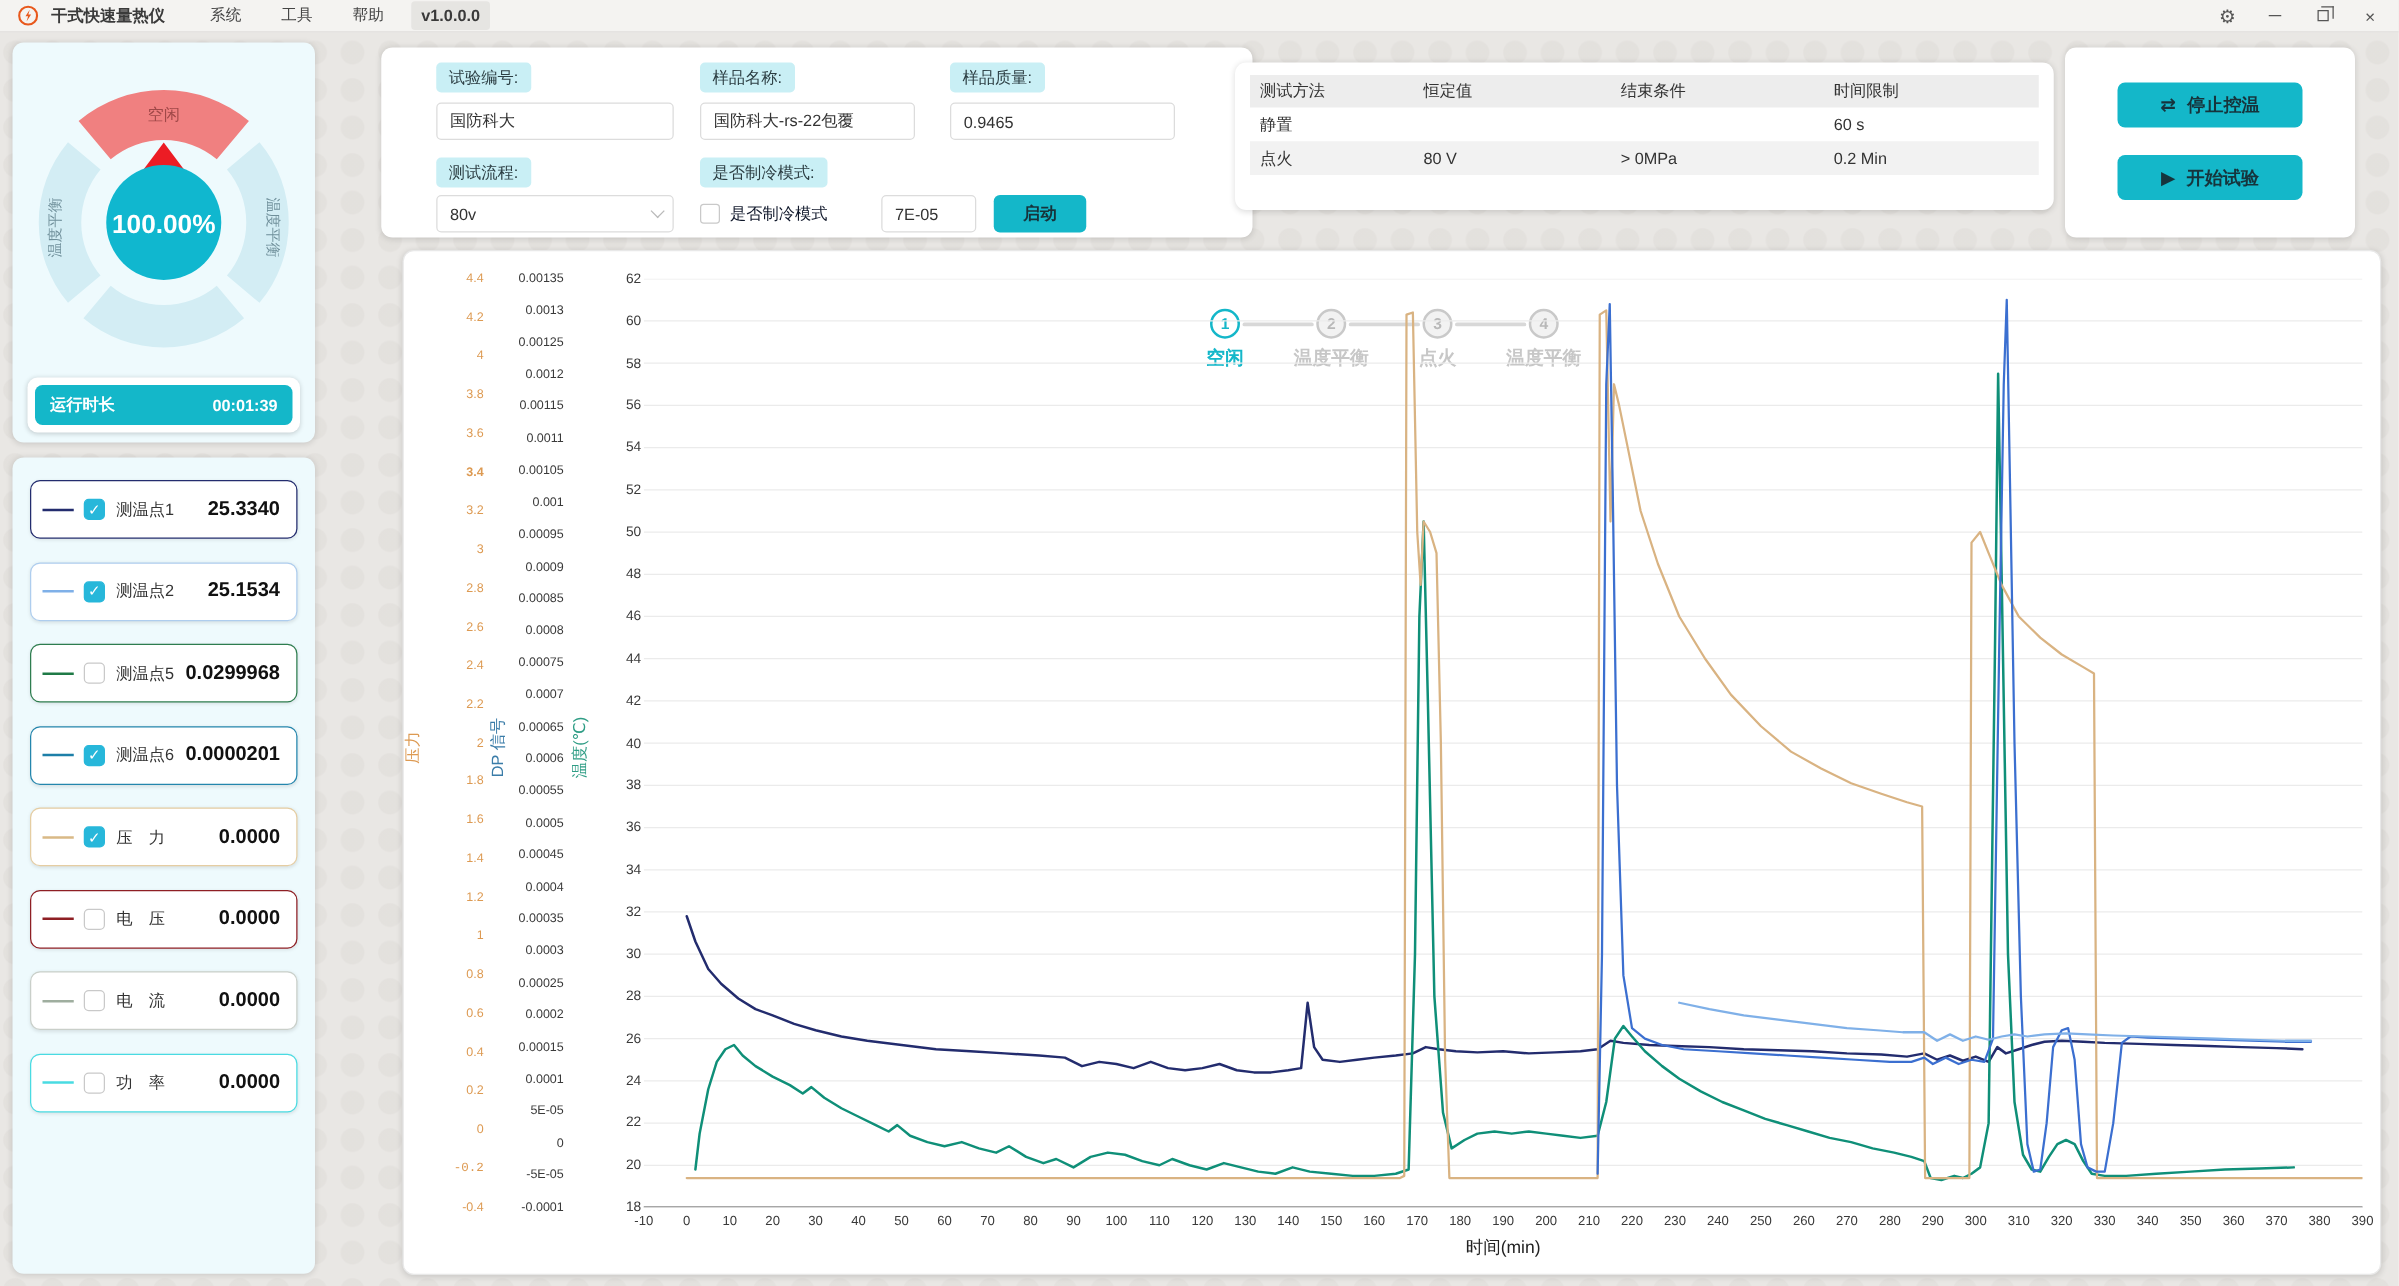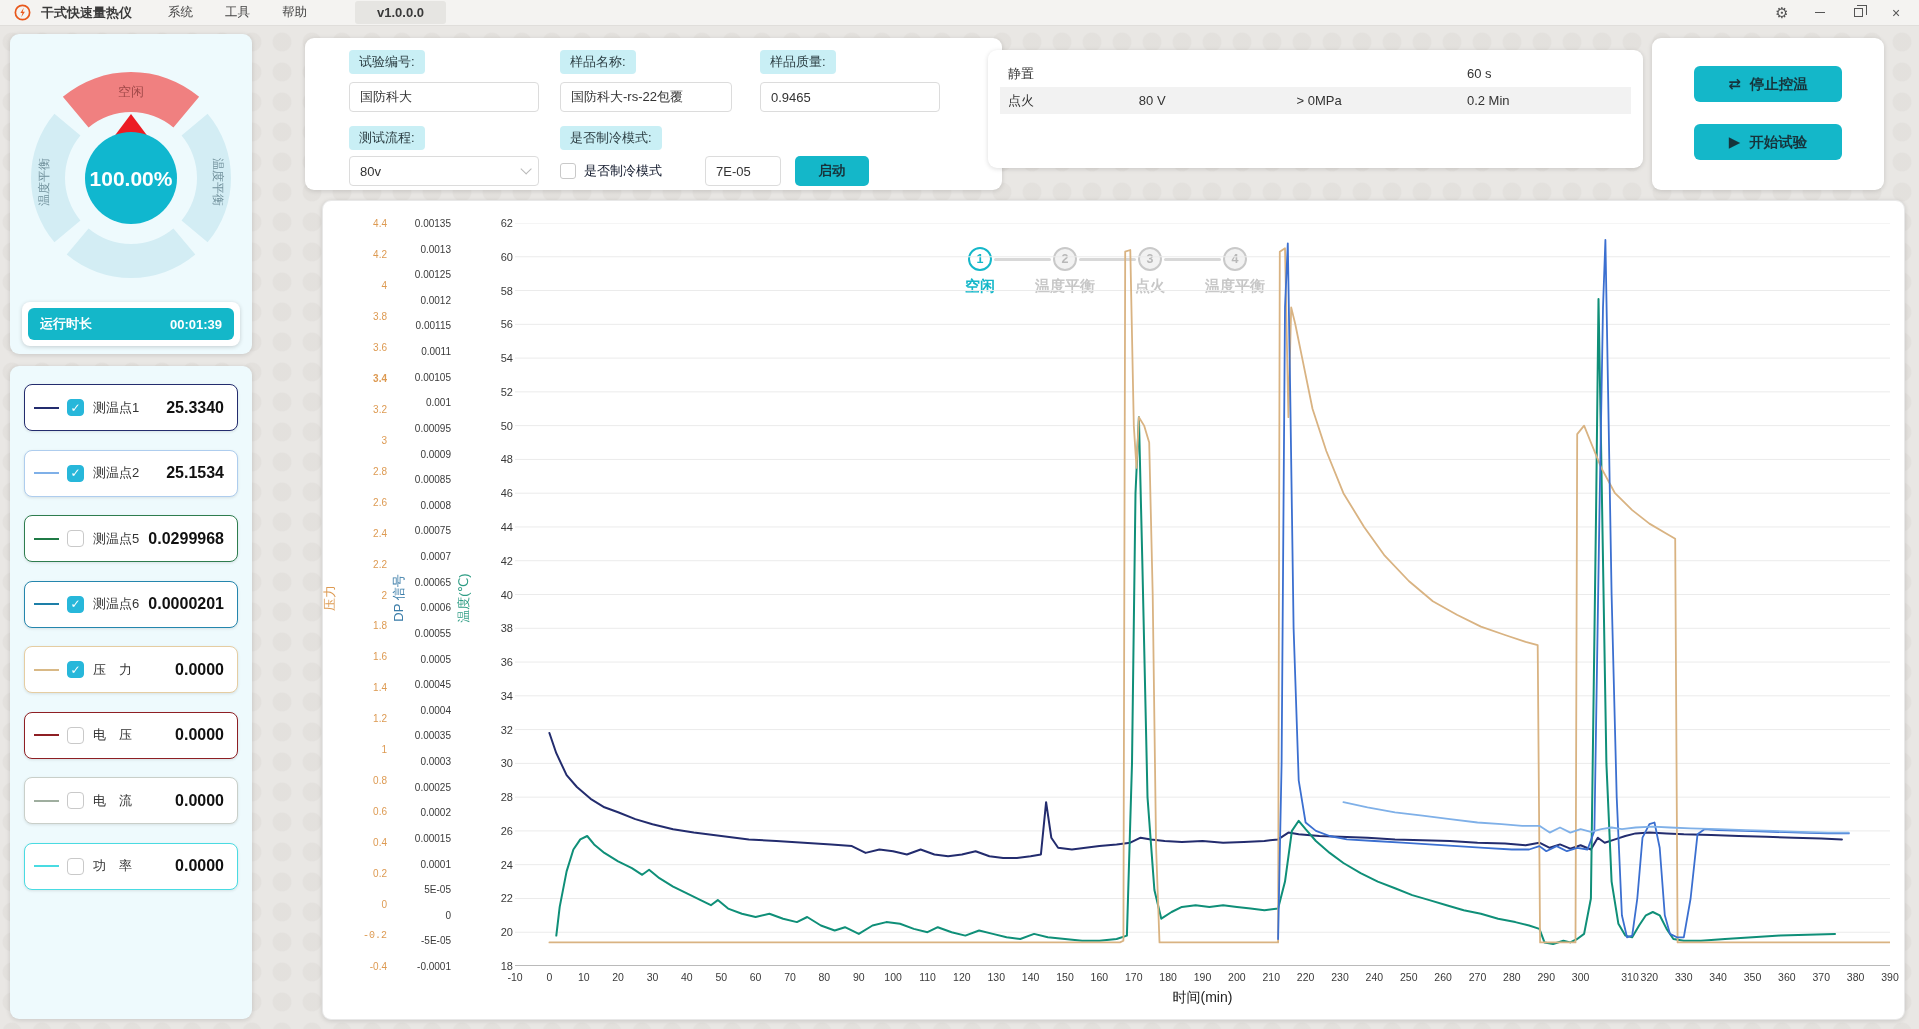--- a/index.html
+++ b/index.html
@@ -13,21 +13,21 @@
   }
   .root { position:relative; width:1919px; height:1029px; }
 
   
   .titlebar { position:absolute; left:0; top:0; width:1919px; height:26px; background:#f4f3f1;
     border-bottom:1px solid #e0dedb; display:flex; align-items:center; gap:4px; padding:0 6px; }
   .logo { width:17px; height:17px; margin:0 6px 0 8px; flex:0 0 auto; }
   .app-title { font-size:13px; font-weight:bold; color:#3a3a3a; margin-right:18px; }
   .menu-item { font-size:12.5px; color:#444; padding:3px 14px; cursor:default; }
   .version-badge { font-size:13px; font-weight:bold; color:#3a3a3a; background:#e6e5e2;
-    padding:4px 22px; border-radius:3px; margin-left:30px; }
+    padding:4px 8px; border-radius:3px; margin-left:4px; }
   .tb-spacer { flex:1; }
   .tb-btn { width:34px; height:24px; display:flex; align-items:center; justify-content:center;
     color:#555; font-size:13px; }
   .gear { font-size:15px; }
   .min-glyph { display:inline-block; width:10px; border-bottom:1.5px solid #555; }
   .restore-glyph { position:relative; display:inline-block; width:9px; height:9px; border:1.2px solid #555; background:#f4f3f1; }
   .restore-glyph::before { content:""; position:absolute; left:2px; top:-4px; width:9px; height:9px;
     border:1.2px solid #555; border-bottom:none; border-left:none; }
   .close-glyph { font-size:14px; }
 
@@ -225,20 +225,26 @@
     <div class="fcheck-row" style="left:255px; top:124px;">
       <span class="fcheck"></span>
       <span class="fcheck-label">是否制冷模式</span>
     </div>
     <div class="finput" style="left:400px; top:118px; width:76px;">7E-05</div>
     <div class="start-btn" style="left:490px; top:118px;">启动</div>
   </div>
 
   <div class="card" id="table-card">
     <div id="methods-table">
+        <div class="mt-row mt-head">
+          <span class="mt-c1">测试方法</span>
+          <span class="mt-c2">恒定值</span>
+          <span class="mt-c3">结束条件</span>
+          <span class="mt-c4">时间限制</span>
+        </div>
         <div class="mt-row">
           <span class="mt-c1">静置</span>
           <span class="mt-c2"></span>
           <span class="mt-c3"></span>
           <span class="mt-c4">60 s</span>
         </div>
         <div class="mt-row alt">
           <span class="mt-c1">点火</span>
           <span class="mt-c2">80 V</span>
           <span class="mt-c3">&gt; 0MPa</span>
@@ -420,21 +426,21 @@
         <span style="left: 55%;">210</span>
         <span style="left: 57.5%;">220</span>
         <span style="left: 60%;">230</span>
         <span style="left: 62.5%;">240</span>
         <span style="left: 65%;">250</span>
         <span style="left: 67.5%;">260</span>
         <span style="left: 70%;">270</span>
         <span style="left: 72.5%;">280</span>
         <span style="left: 75%;">290</span>
         <span style="left: 77.5%;">300</span>
-        <span style="left: 80%; margin-left: 15px;">310</span>
+        <span style="left: 80%;">310</span>
         <span style="left: 82.5%;">320</span>
         <span style="left: 85%;">330</span>
         <span style="left: 87.5%;">340</span>
         <span style="left: 90%;">350</span>
         <span style="left: 92.5%;">360</span>
         <span style="left: 95%;">370</span>
         <span style="left: 97.5%;">380</span>
         <span style="left: 100%;">390</span>
       </div>
     <div class="x-title" style="left:192px; top:788px; width:1375px;">时间(min)</div>

